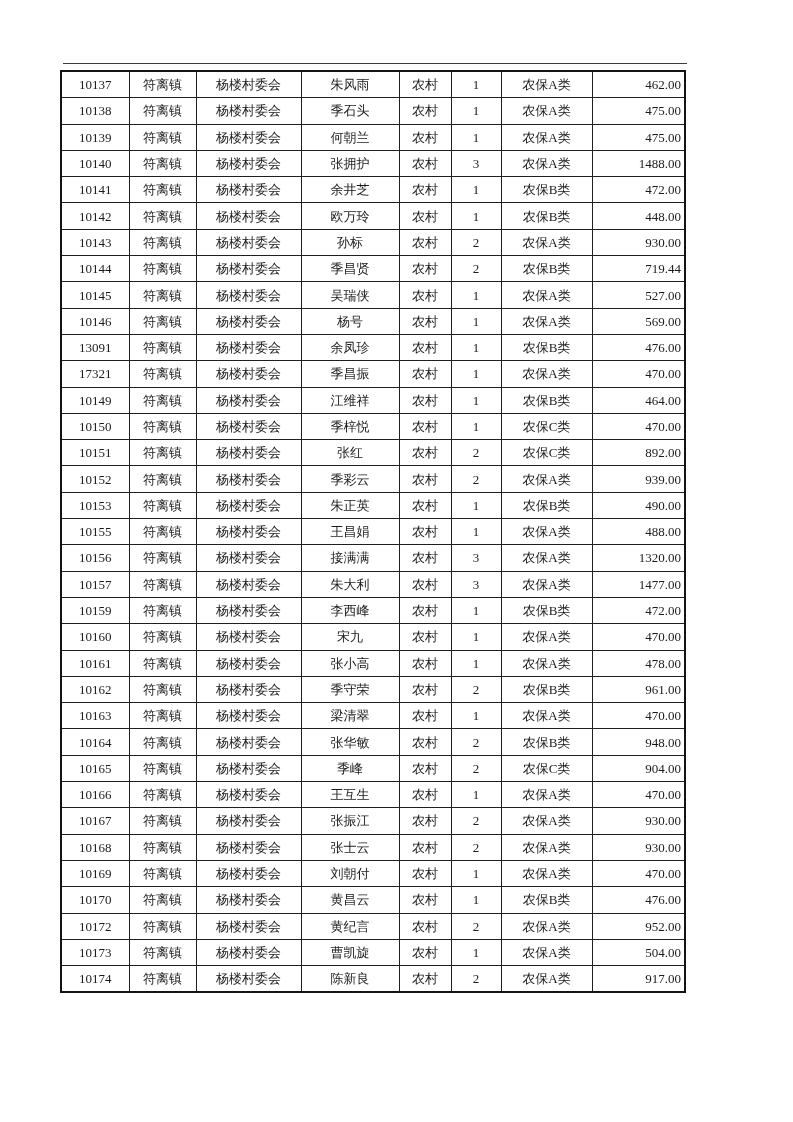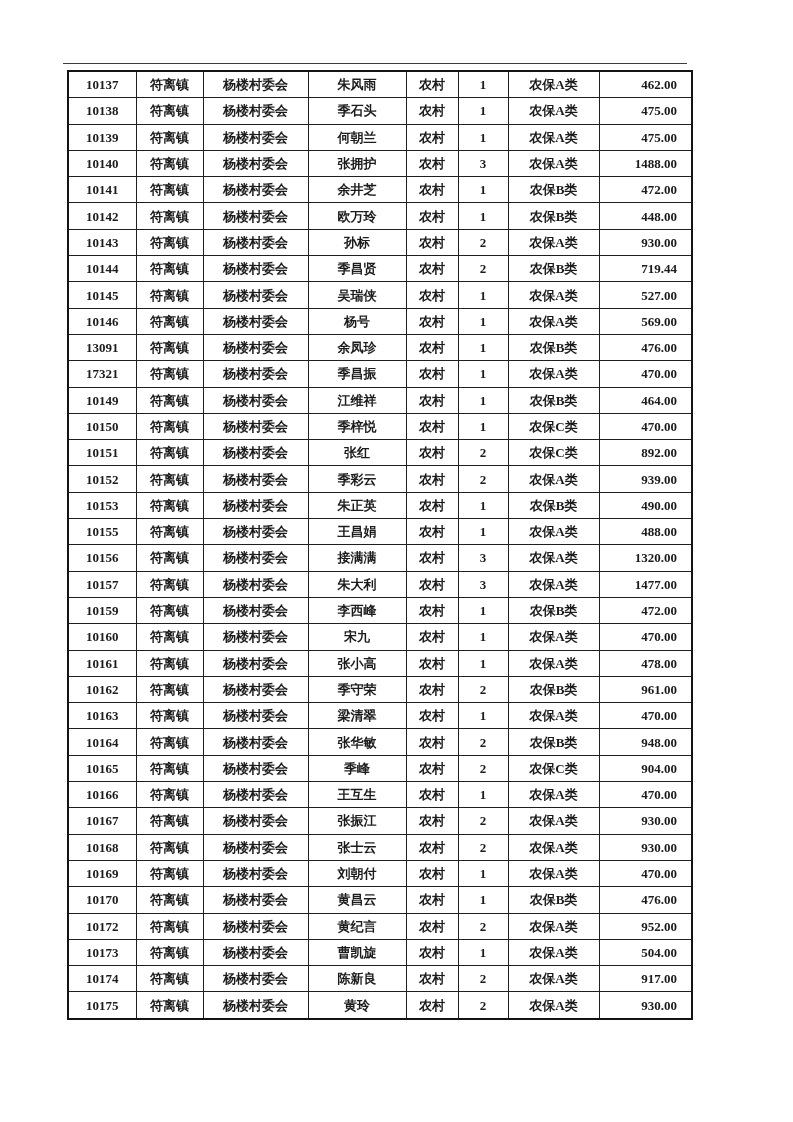--- a/index.html
+++ b/index.html
@@ -18,43 +18,42 @@
   .top-rule {
     position: absolute;
     left: 63px;
     top: 63px;
     width: 624px;
     height: 1px;
     background: #3c3c3c;
   }
   table.sheet-table {
     position: absolute;
-    left: 67px;
+    left: 60px;
     top: 70px;
     width: 624px;
     border-collapse: collapse;
     table-layout: fixed;
     border: 2px solid #141414;
-    font-weight: bold;
   }
   table.sheet-table td {
     border: 1px solid #1f1f1f;
     height: 25.3px;
     padding: 0;
     text-align: center;
     vertical-align: middle;
     font-size: 13px;
     line-height: 1;
     white-space: nowrap;
     overflow: hidden;
     color: #1b1b1b;
   }
   table.sheet-table td.amount {
     text-align: right;
-    padding-right: 14px;
+    padding-right: 3px;
     border-radius: 13px;
   }
 </style>
 </head>
 <body>
 
 <div class="top-rule"></div>
 
 <table class="sheet-table">
   <colgroup>
@@ -449,24 +448,14 @@
     <td>10174</td>
     <td>符离镇</td>
     <td>杨楼村委会</td>
     <td>陈新良</td>
     <td>农村</td>
     <td>2</td>
     <td>农保A类</td>
     <td class="amount">917.00</td>
   </tr>
 
-  <tr>
-    <td>10175</td>
-    <td>符离镇</td>
-    <td>杨楼村委会</td>
-    <td>黄玲</td>
-    <td>农村</td>
-    <td>2</td>
-    <td>农保A类</td>
-    <td class="amount">930.00</td>
-  </tr>
 </tbody>
 </table>
 
 </body></html>

